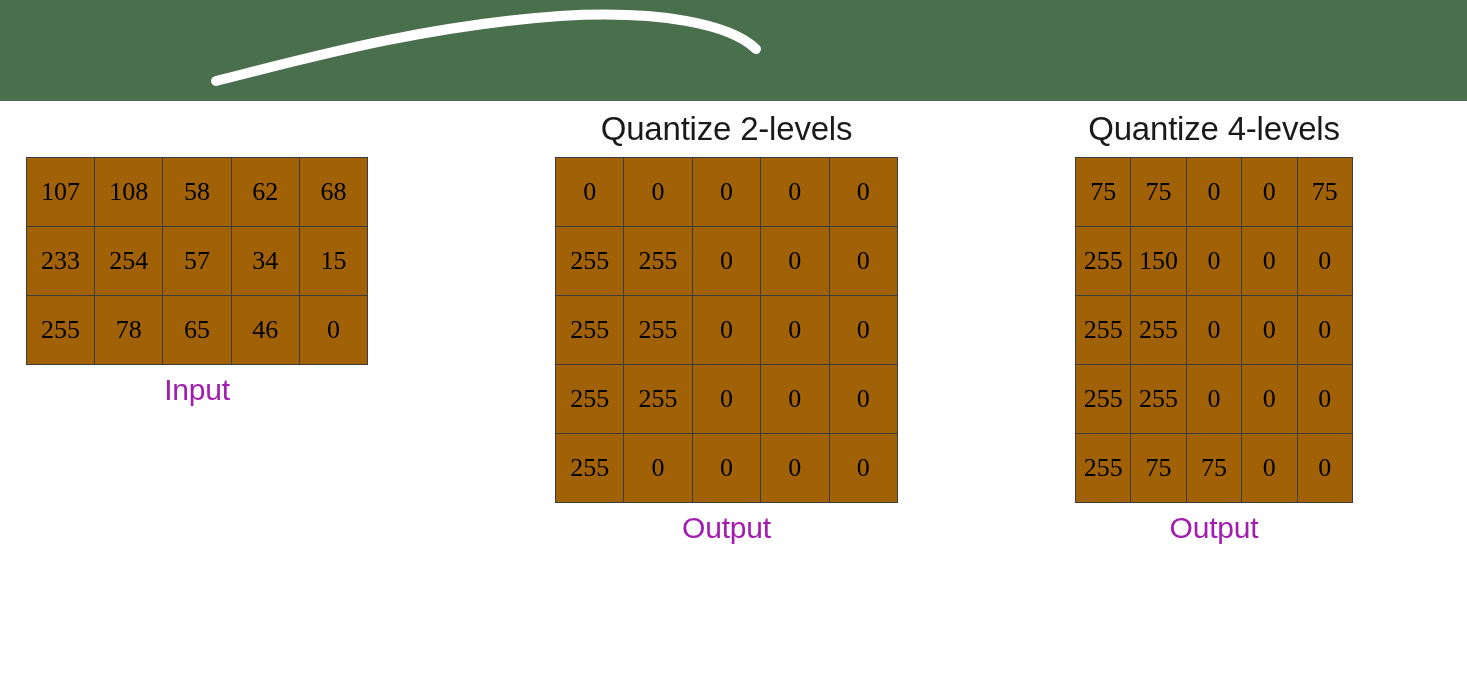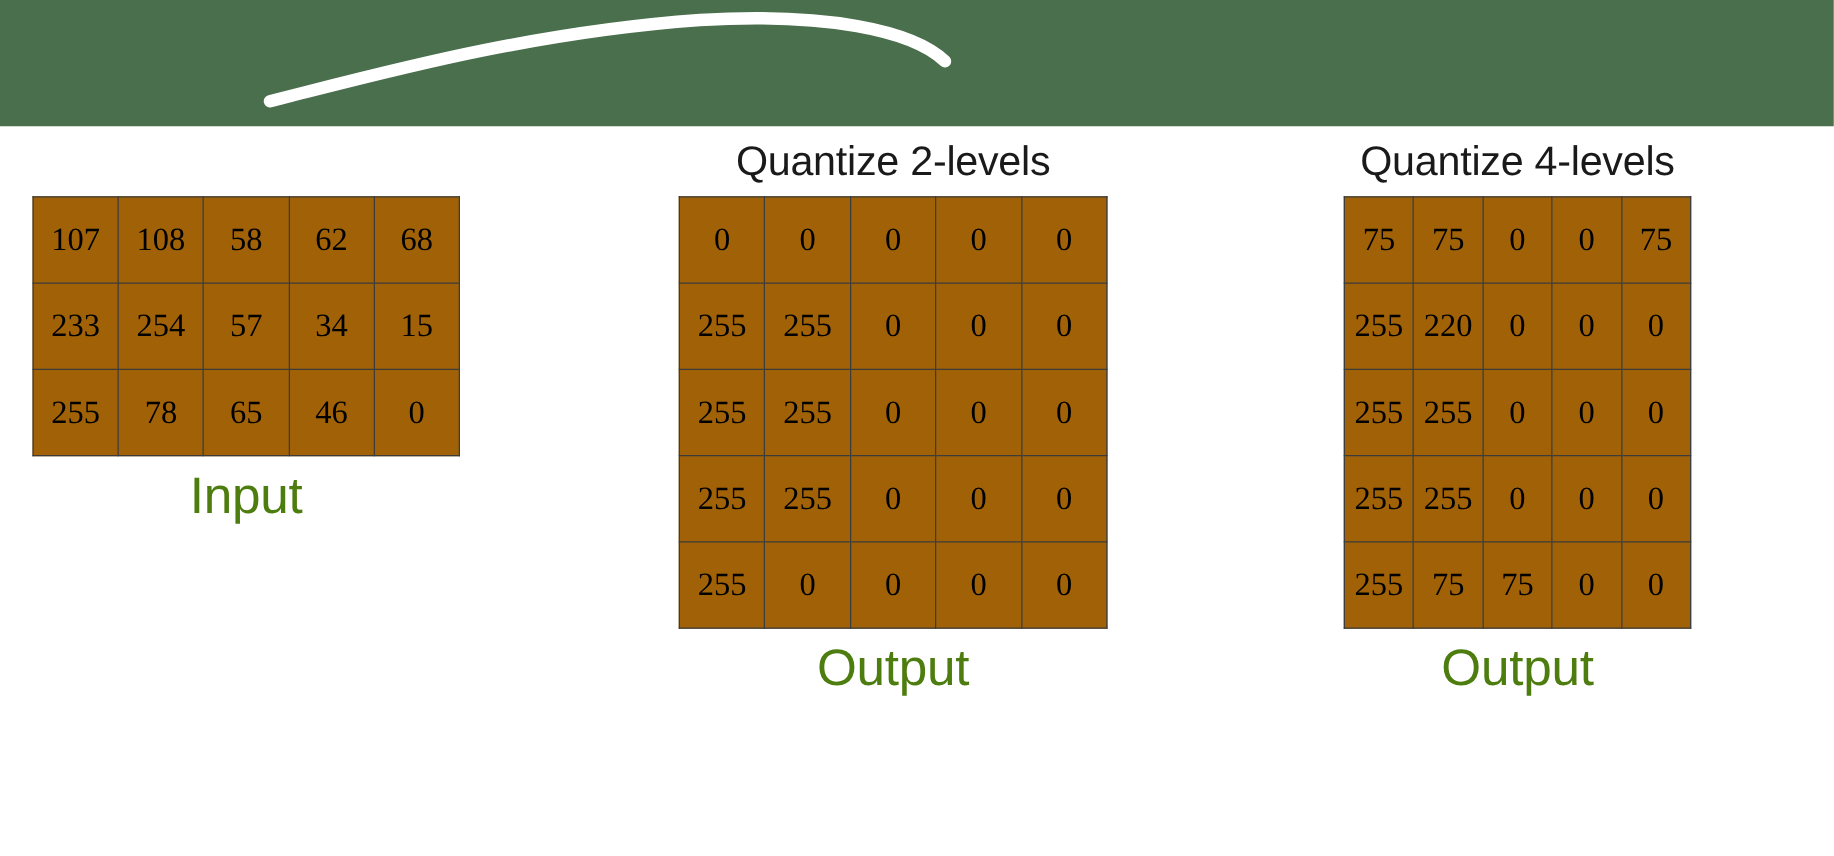--- a/index.html
+++ b/index.html
@@ -41,21 +41,21 @@
     top: 101px;
     width: 1467px;
     height: 584px;
   }
 
   .panel {
     position: absolute;
     top: 0;
   }
   #panel-input   { left: 26px;   width: 342px; }
-  #panel-q2      { left: 543px;  width: 343px; }
+  #panel-q2      { left: 555px;  width: 343px; }
   #panel-q4      { left: 1075px; width: 278px; }
 
   .panel-header {
     height: 56px;
     line-height: 56px;
     text-align: center;
     font-family: "Liberation Sans", sans-serif;
     font-size: 33px;
     color: #1a1a1a;
     white-space: nowrap;
@@ -79,22 +79,22 @@
     font-family: "Liberation Serif", serif;
     font-size: 26px;
     color: #000000;
     padding: 0;
   }
 
   .panel-caption {
     margin-top: 8px;
     text-align: center;
     font-family: "Liberation Sans", sans-serif;
-    font-size: 41px;
-    color: #4d7c0f;
+    font-size: 30px;
+    color: #a21caf;
     letter-spacing: -0.2px;
   }
 </style>
 </head>
 <body>
 
 <div id="banner">
   <svg width="1467" height="101" viewBox="0 0 1467 101" xmlns="http://www.w3.org/2000/svg">
     <path d="M216 81 C 300 60, 420 26, 560 16 C 660 10, 730 24, 756 49" fill="none" stroke="#ffffff" stroke-width="10" stroke-linecap="round"></path>
   </svg>
@@ -182,21 +182,21 @@
       <tbody>
         <tr>
           <td>75</td>
           <td>75</td>
           <td>0</td>
           <td>0</td>
           <td>75</td>
         </tr>
         <tr>
           <td>255</td>
-          <td>220</td>
+          <td>150</td>
           <td>0</td>
           <td>0</td>
           <td>0</td>
         </tr>
         <tr>
           <td>255</td>
           <td>255</td>
           <td>0</td>
           <td>0</td>
           <td>0</td>

